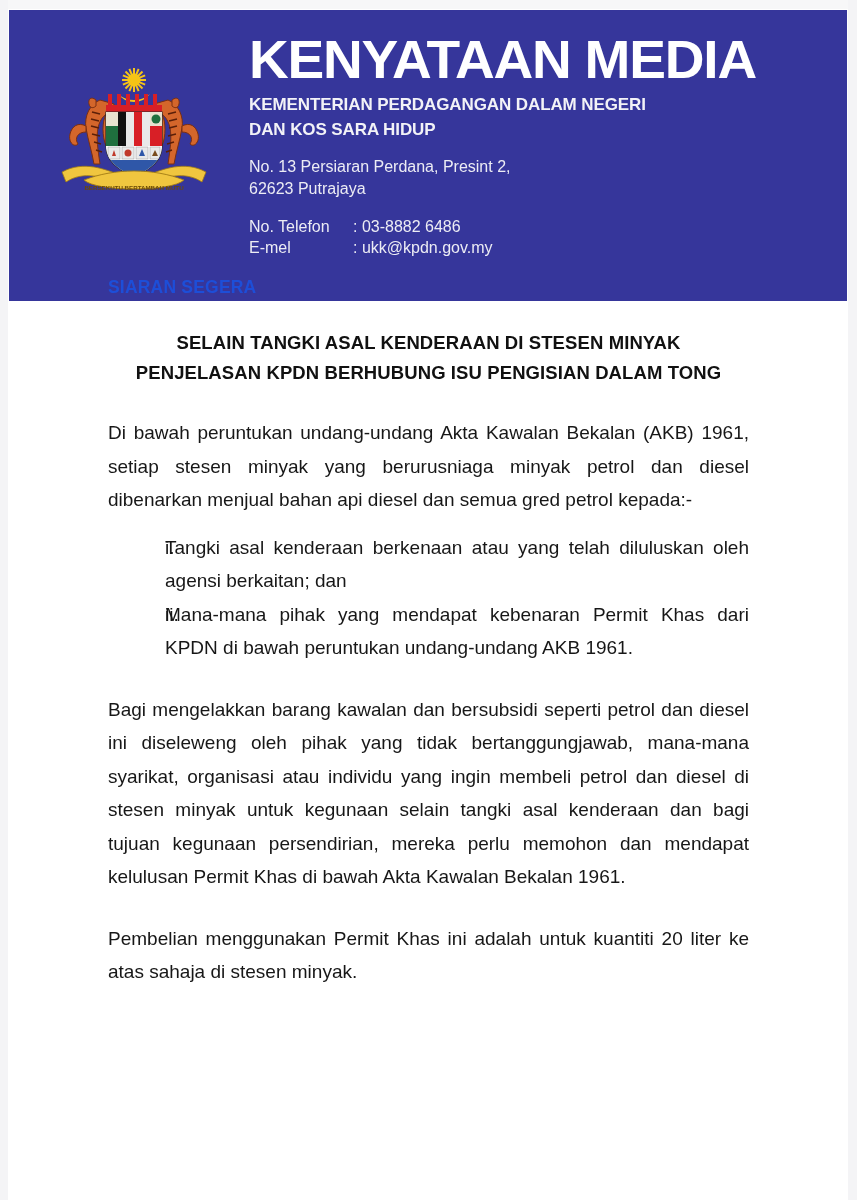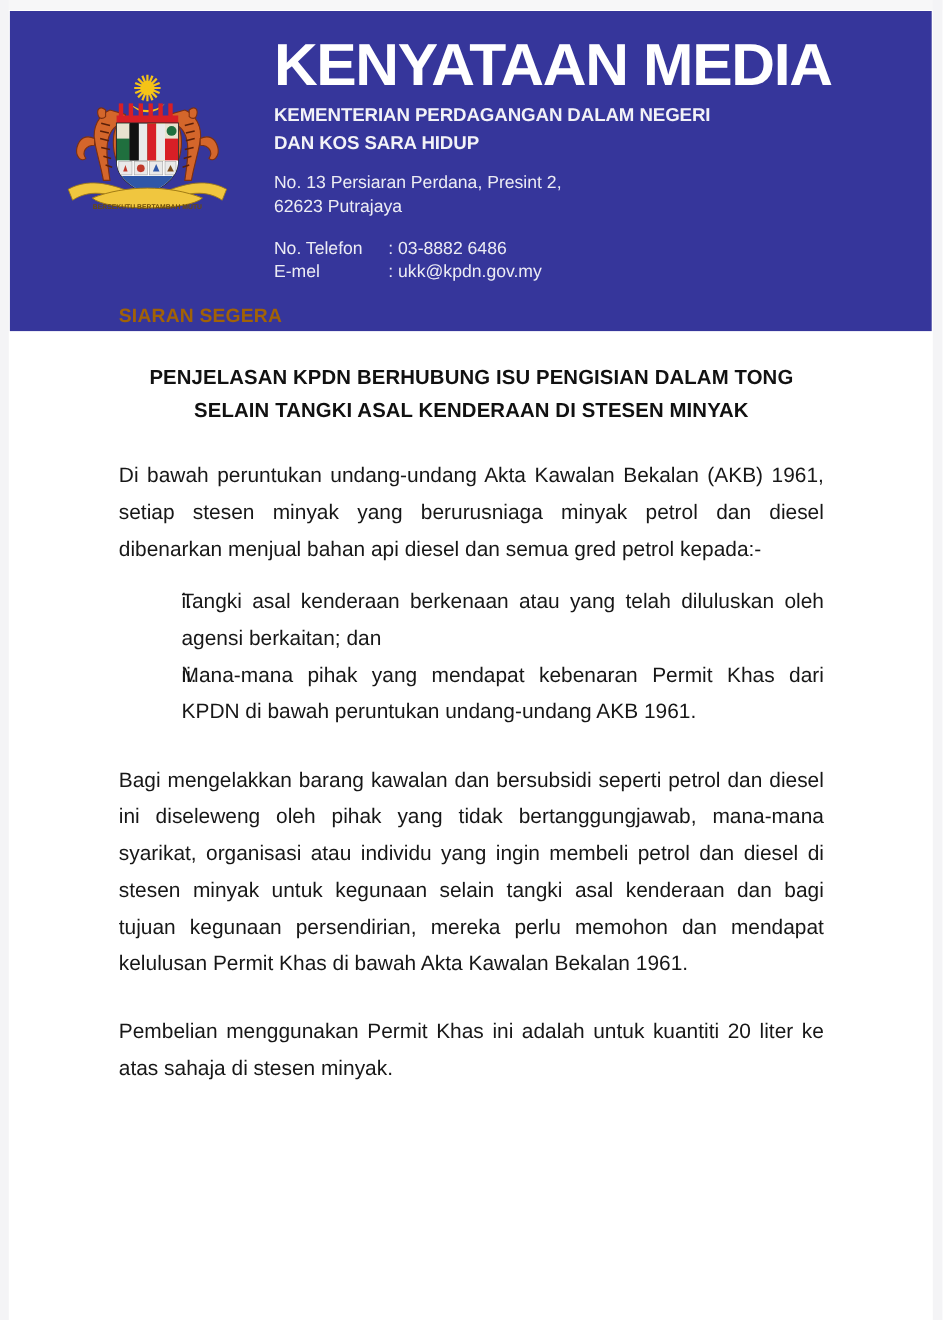--- a/index.html
+++ b/index.html
@@ -113,21 +113,21 @@
     left: 0;
     top: 243px;
     width: 857px;
   }
   .siaran {
     margin: 34px 0 0 108px;
     font-family: "Liberation Sans", sans-serif;
     font-weight: bold;
     font-size: 17.5px;
     letter-spacing: 0.2px;
-    color: #a16207;
+    color: #1d4ed8;
   }
   .doc-title {
     margin: 30px auto 0 auto;
     width: 650px;
     text-align: center;
     font-family: "Liberation Sans", sans-serif;
     font-weight: bold;
     font-size: 18.5px;
     line-height: 30px;
     letter-spacing: 0.1px;
@@ -307,22 +307,22 @@
         </div>
       </div>
     </div>
   </div>
 
   <div class="body-area">
 
     <div class="siaran">SIARAN SEGERA</div>
 
     <div class="doc-title">
+      <div>SELAIN TANGKI ASAL KENDERAAN DI STESEN MINYAK</div>
       <div>PENJELASAN KPDN BERHUBUNG ISU PENGISIAN DALAM TONG</div>
-      <div>SELAIN TANGKI ASAL KENDERAAN DI STESEN MINYAK</div>
     </div>
 
 
     <p class="para">Di bawah peruntukan undang-undang Akta Kawalan Bekalan (AKB) 1961, setiap stesen minyak yang berurusniaga minyak petrol dan diesel dibenarkan menjual bahan api diesel dan semua gred petrol kepada:-</p>
 
     <ol class="romans">
       <li>
         <span class="marker">i.</span>
         <span class="item-text">Tangki asal kenderaan berkenaan atau yang telah diluluskan oleh agensi berkaitan; dan</span>
       </li>

